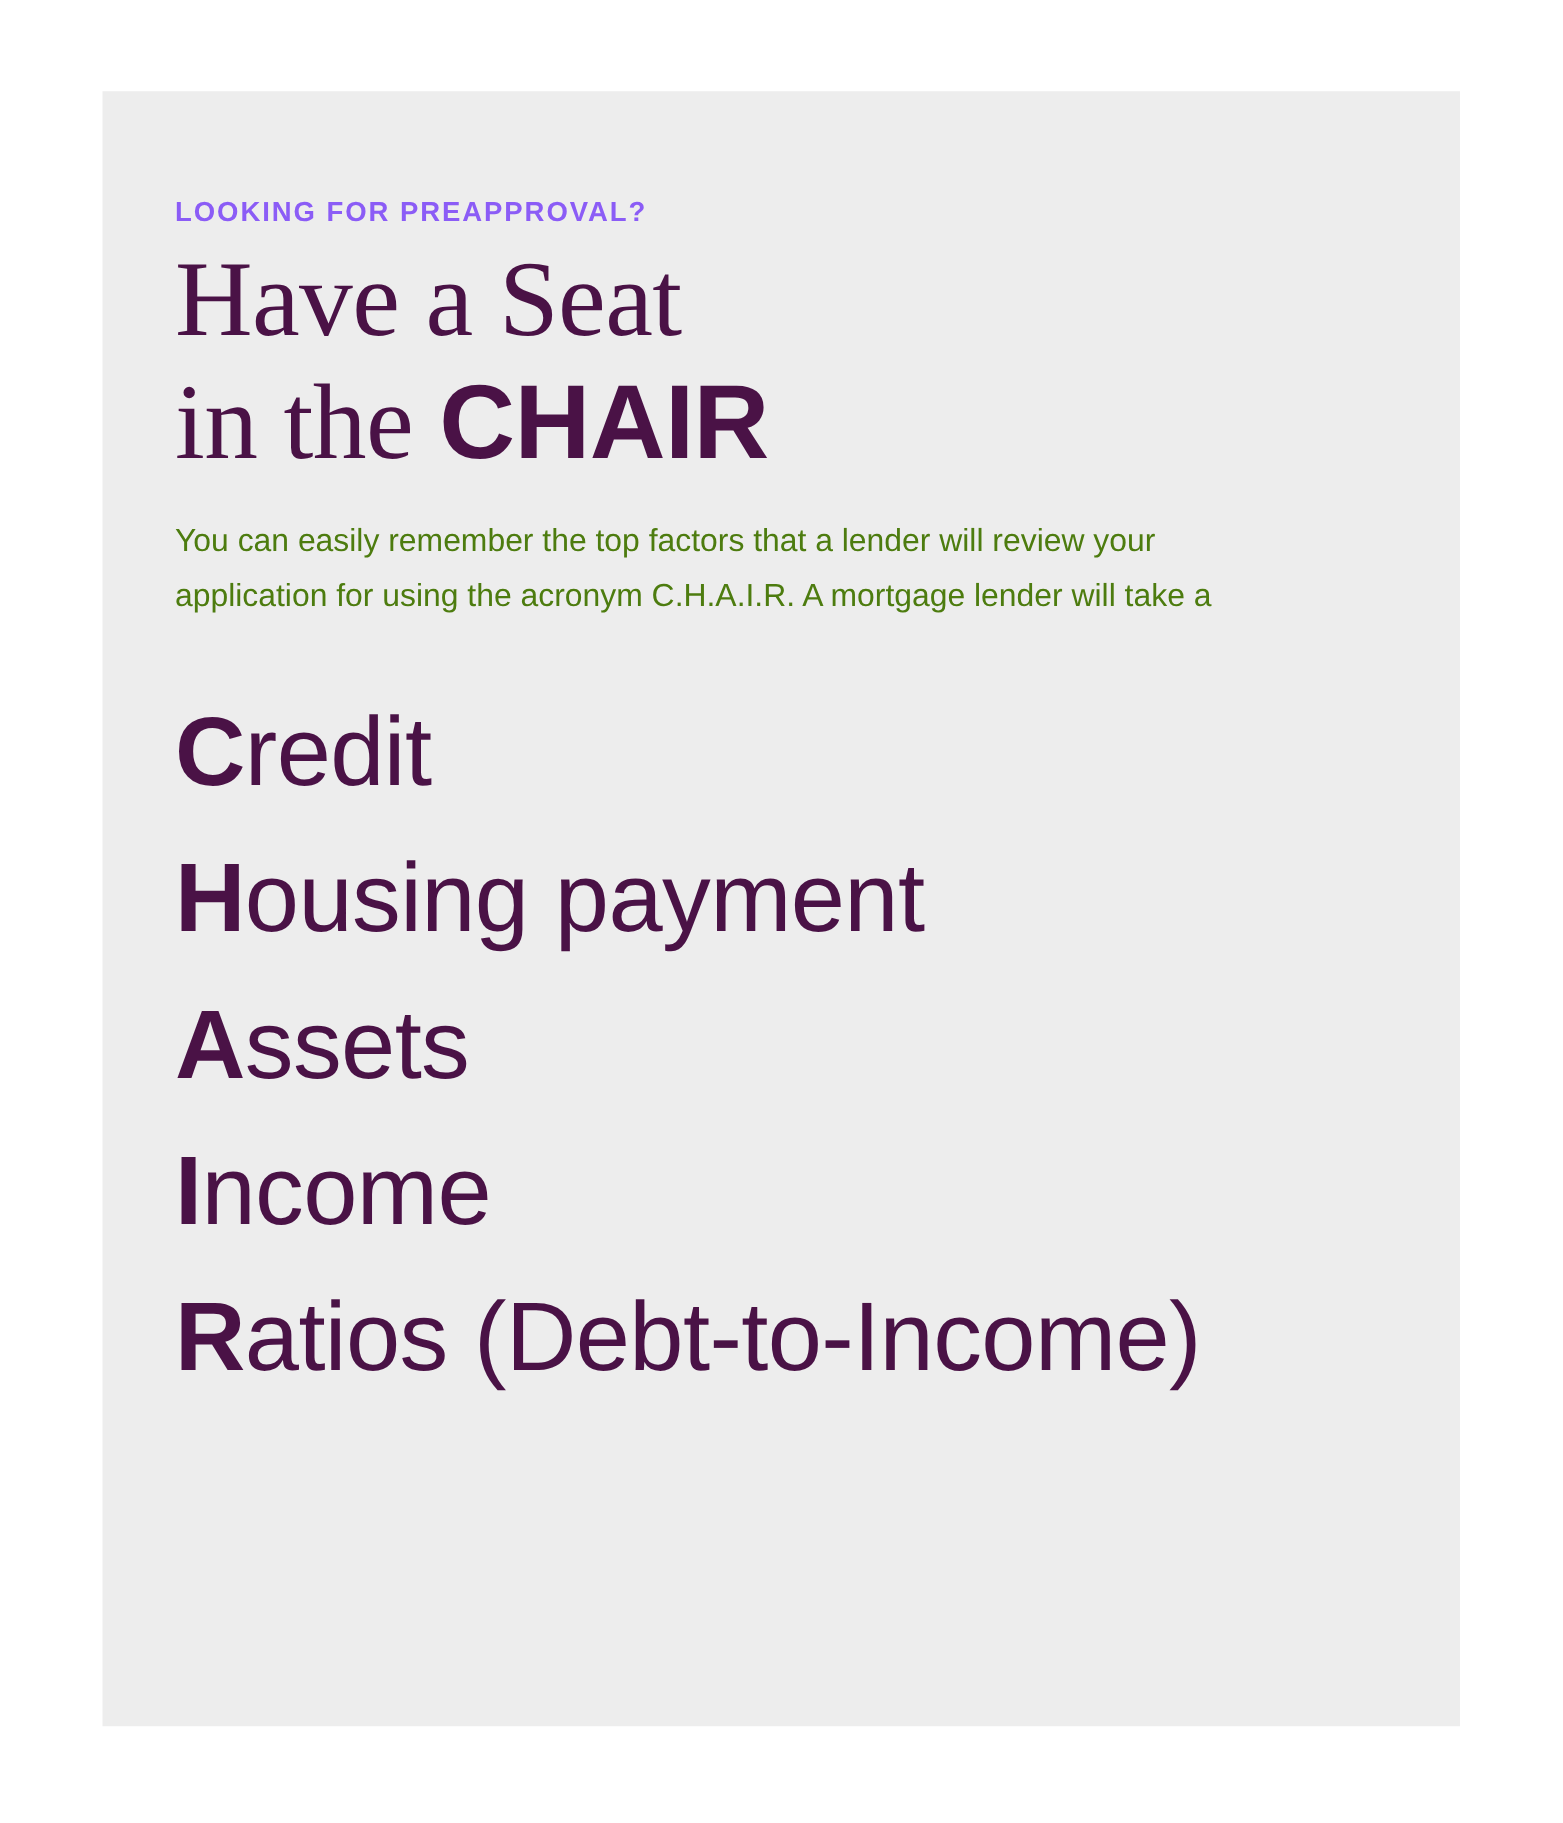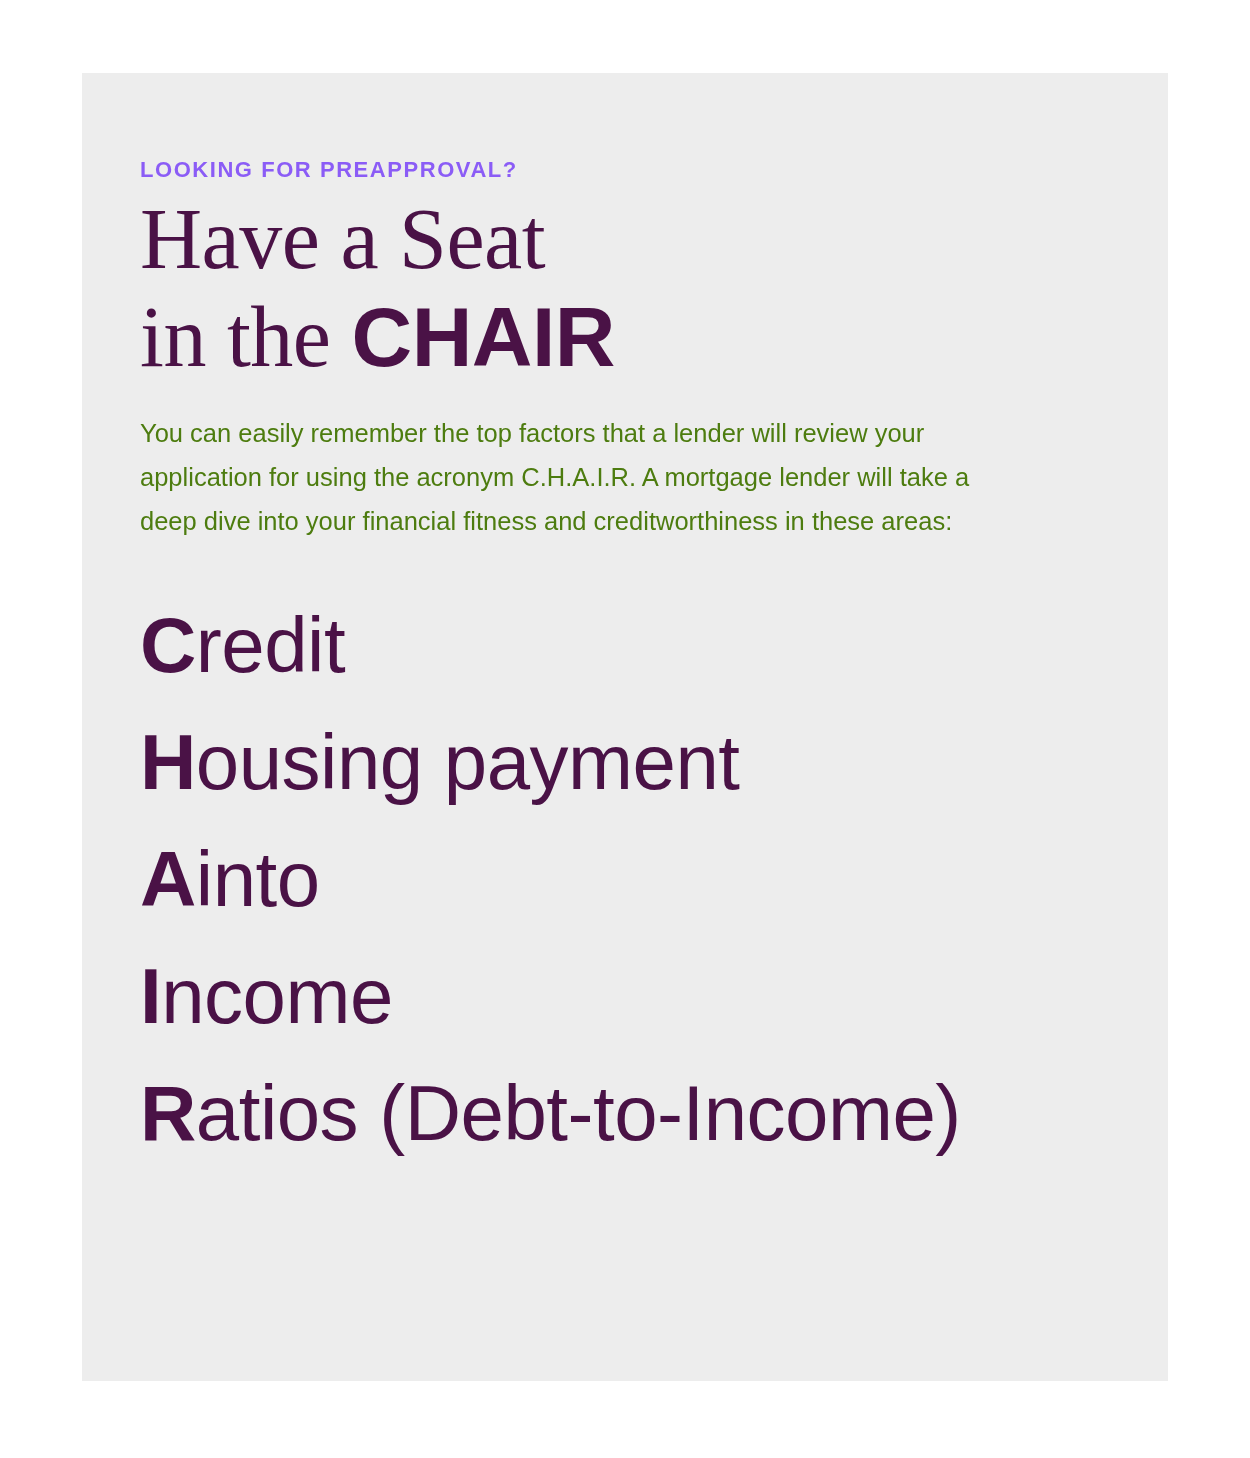--- a/index.html
+++ b/index.html
@@ -140,32 +140,31 @@
           <span class="headline-serif">Have a Seat</span>
         </span>
         <span class="headline-line headline-line-2">
           <span class="headline-serif">in the </span><span class="headline-bold">CHAIR</span>
         </span>
       </h1>
 
       <p class="body-copy">
         <span>You can easily remember the top factors that a lender will review your</span>
         <span>application for using the acronym C.H.A.I.R. A mortgage lender will take a</span>
-        <span>deep dive into your financial fitness and creditworthiness in these areas:</span>
       </p>
 
       <ul class="acronym-list">
         <li class="acronym-item">
           <span class="acronym-initial">C</span><span class="acronym-rest">redit</span>
         </li>
         <li class="acronym-item">
           <span class="acronym-initial">H</span><span class="acronym-rest">ousing payment</span>
         </li>
         <li class="acronym-item">
-          <span class="acronym-initial">A</span><span class="acronym-rest">into</span>
+          <span class="acronym-initial">A</span><span class="acronym-rest">ssets</span>
         </li>
         <li class="acronym-item">
           <span class="acronym-initial">I</span><span class="acronym-rest">ncome</span>
         </li>
         <li class="acronym-item">
           <span class="acronym-initial">R</span><span class="acronym-rest">atios (Debt-to-Income)</span>
         </li>
       </ul>
 
     </div>

